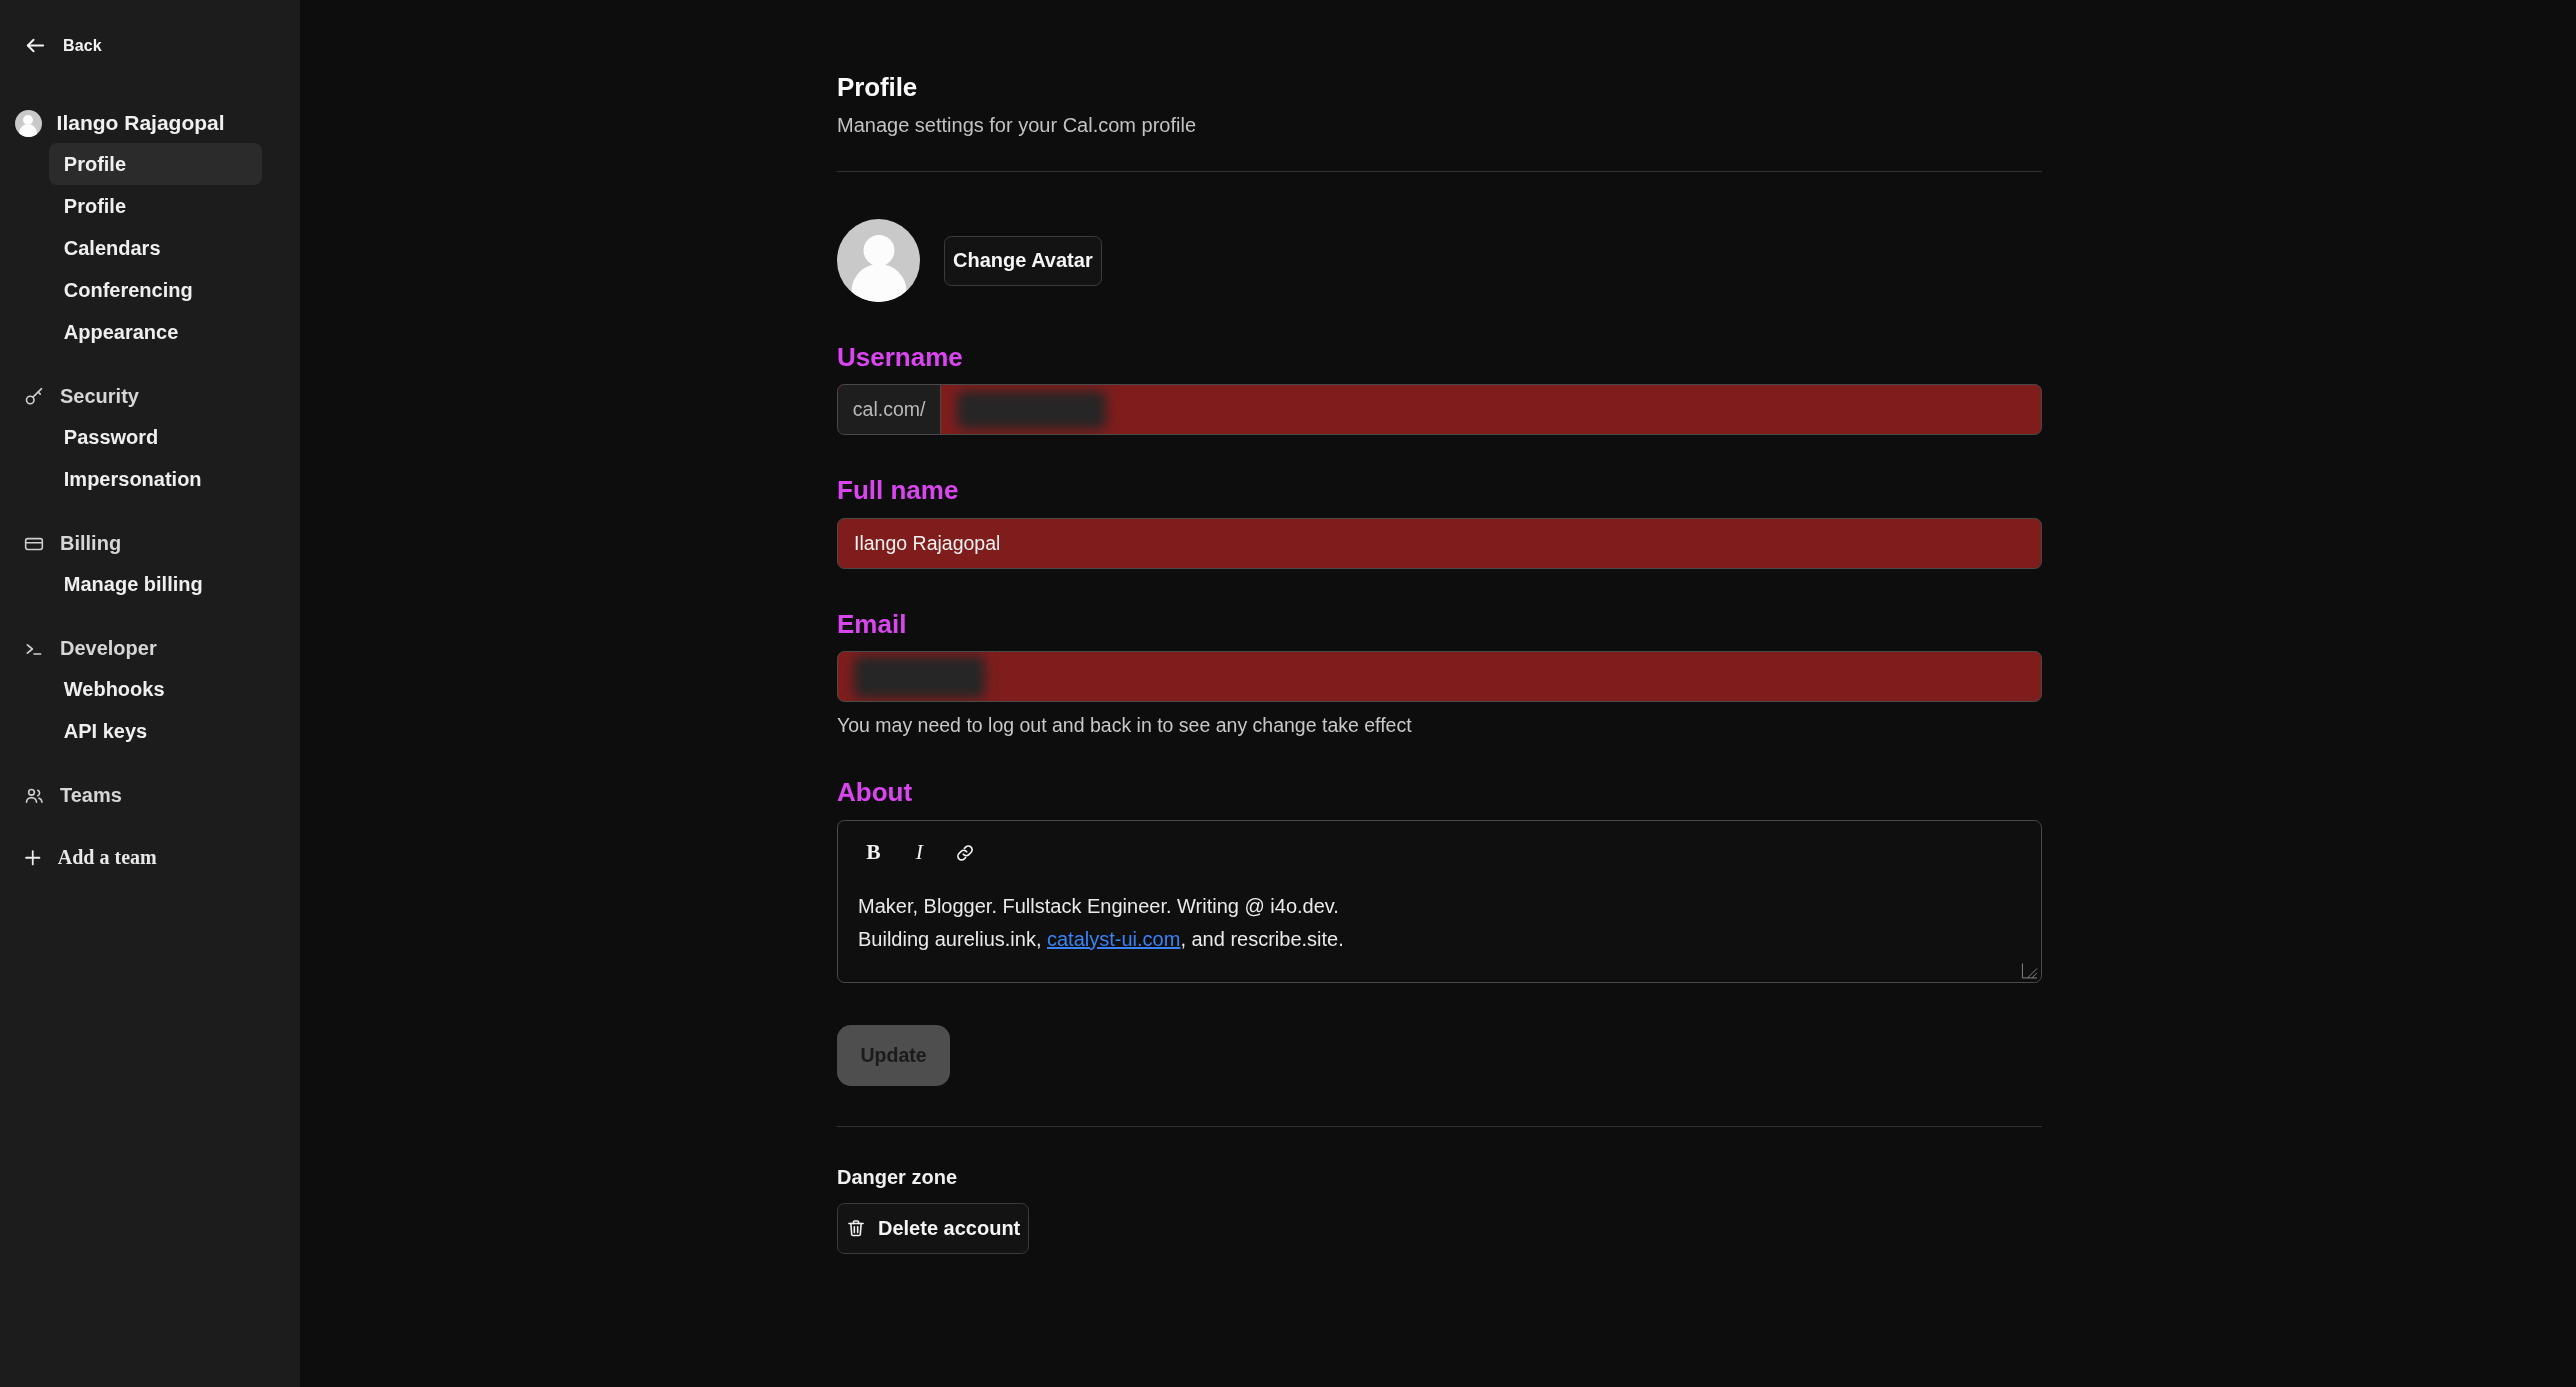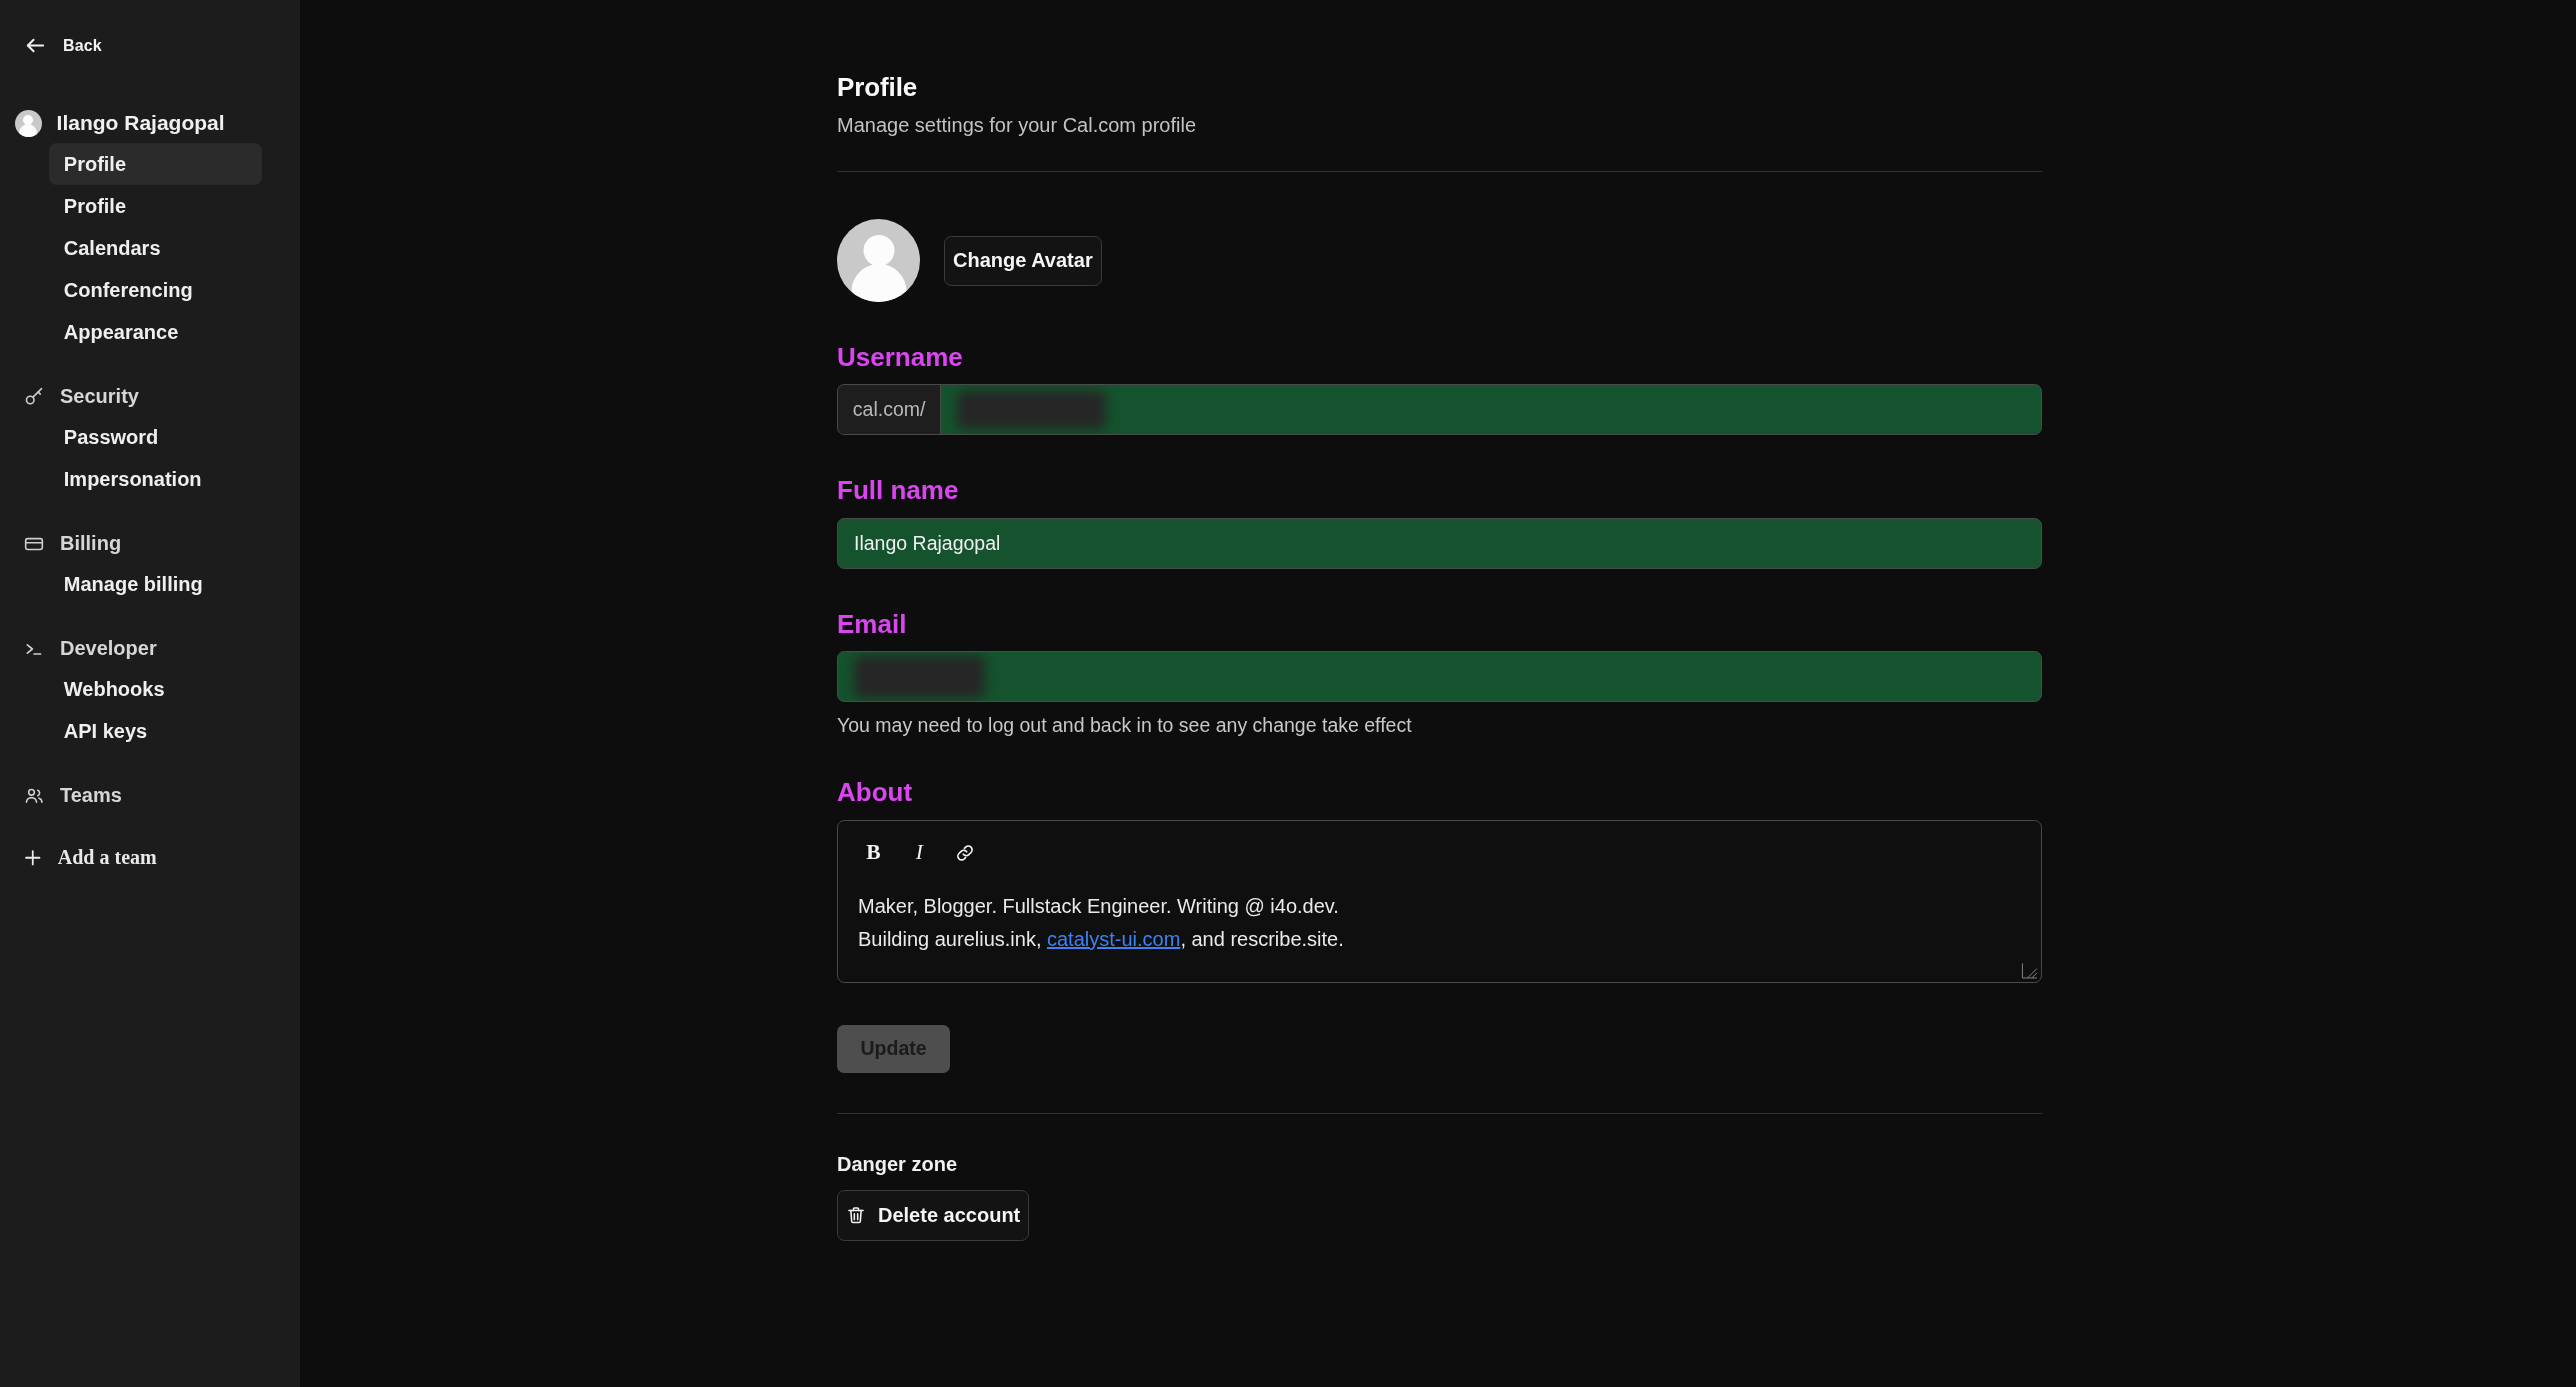--- a/index.html
+++ b/index.html
@@ -206,21 +206,21 @@
   .field-hint {
     font-size: 19.5px;
     color: #c8c8c8;
     margin-top: 12px;
   }
 
   .input-wrap {
     height: 51px;
     border: 0.7px solid #4a4a4a;
     border-radius: 7.4px;
-    background: #14532d;
+    background: #7f1d1d;
     display: flex;
     align-items: stretch;
     overflow: hidden;
   }
   .input-addon {
     display: flex;
     align-items: center;
     padding: 0 14.8px;
     background: #1e1e1e;
     border-right: 0.7px solid #4a4a4a;
@@ -285,25 +285,25 @@
     right: 2.7px;
     bottom: 2.7px;
     width: 17.4px;
     height: 17.4px;
     pointer-events: none;
   }
 
   .btn-update {
     background: #4e4e4e;
     color: #1b1b1b;
-    height: 48px;
+    height: 61px;
     padding: 0 23.5px;
     font-size: 19.5px;
     border: none;
-    border-radius: 7px;
+    border-radius: 14px;
     margin-top: 42px;
     cursor: default;
   }
 
   .danger-title {
     font-size: 20px;
     font-weight: 600;
     color: #f0f0f0;
     margin-top: 39px;
   }

